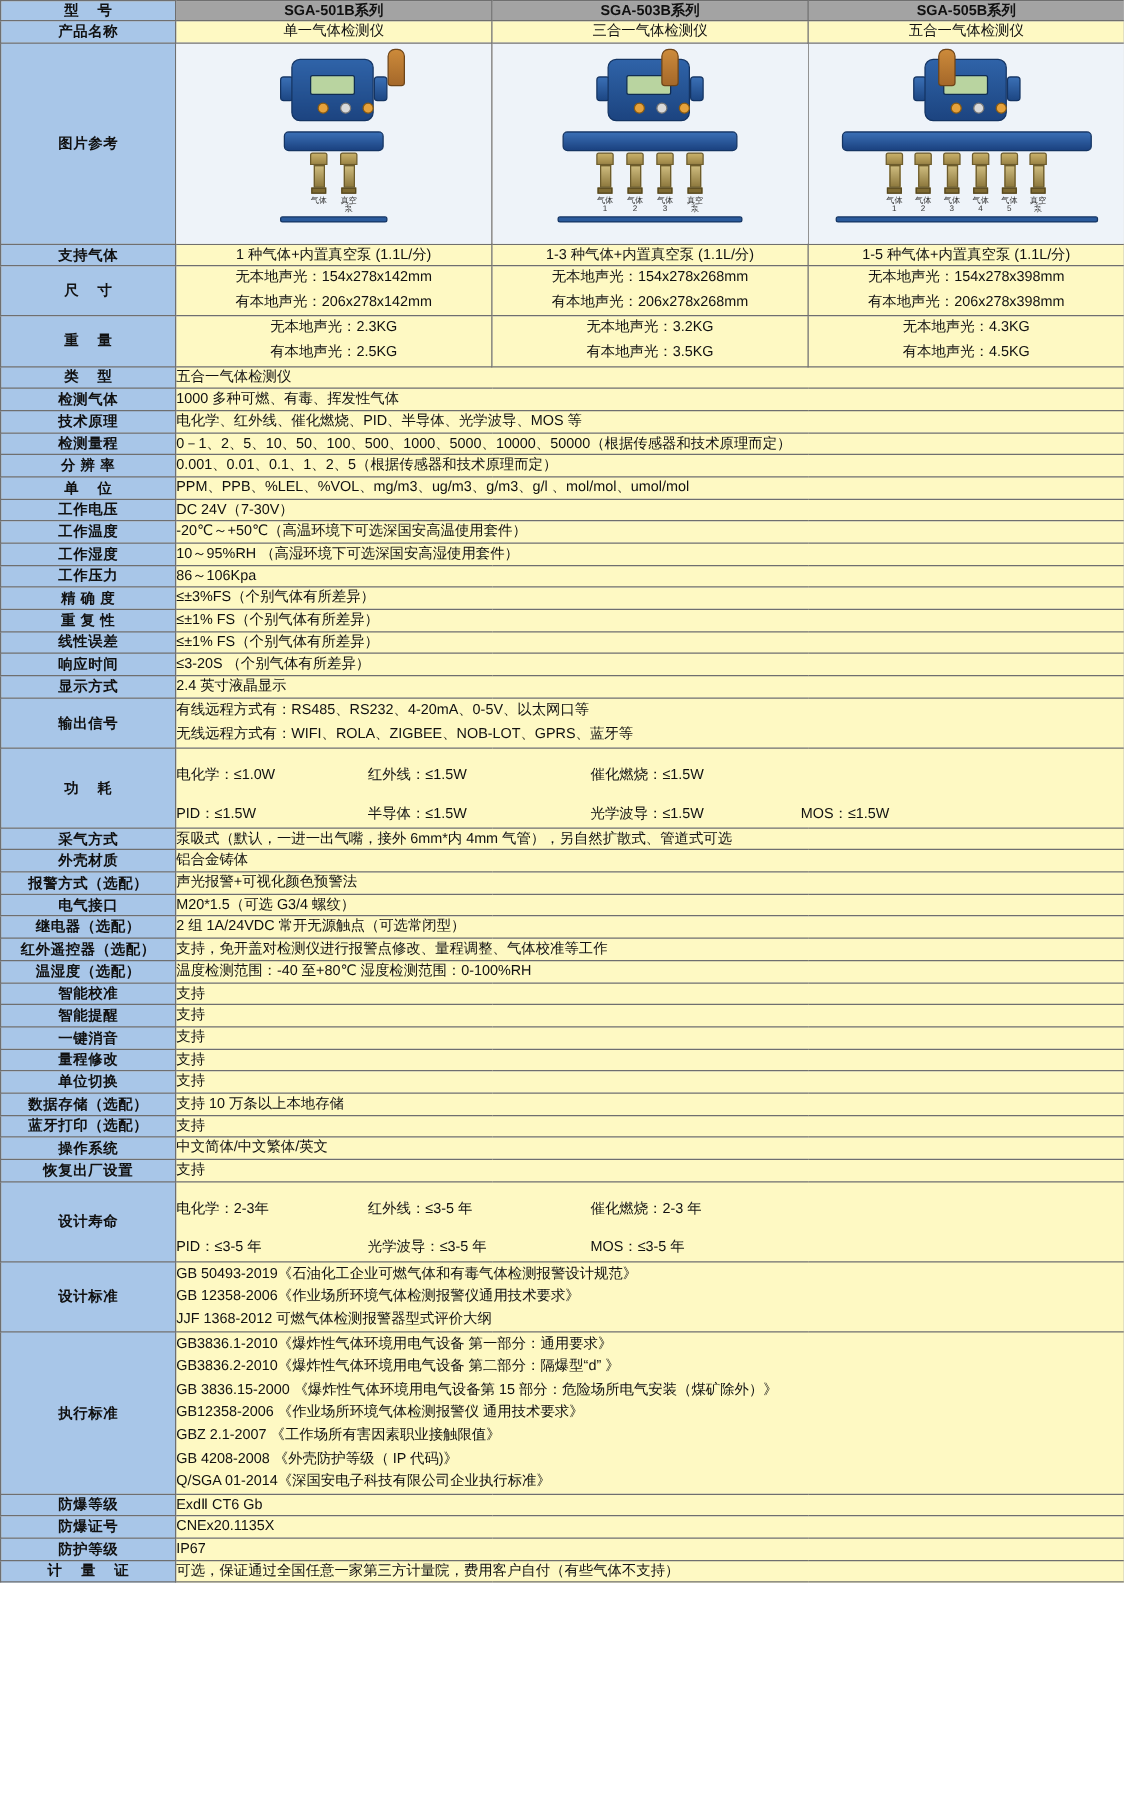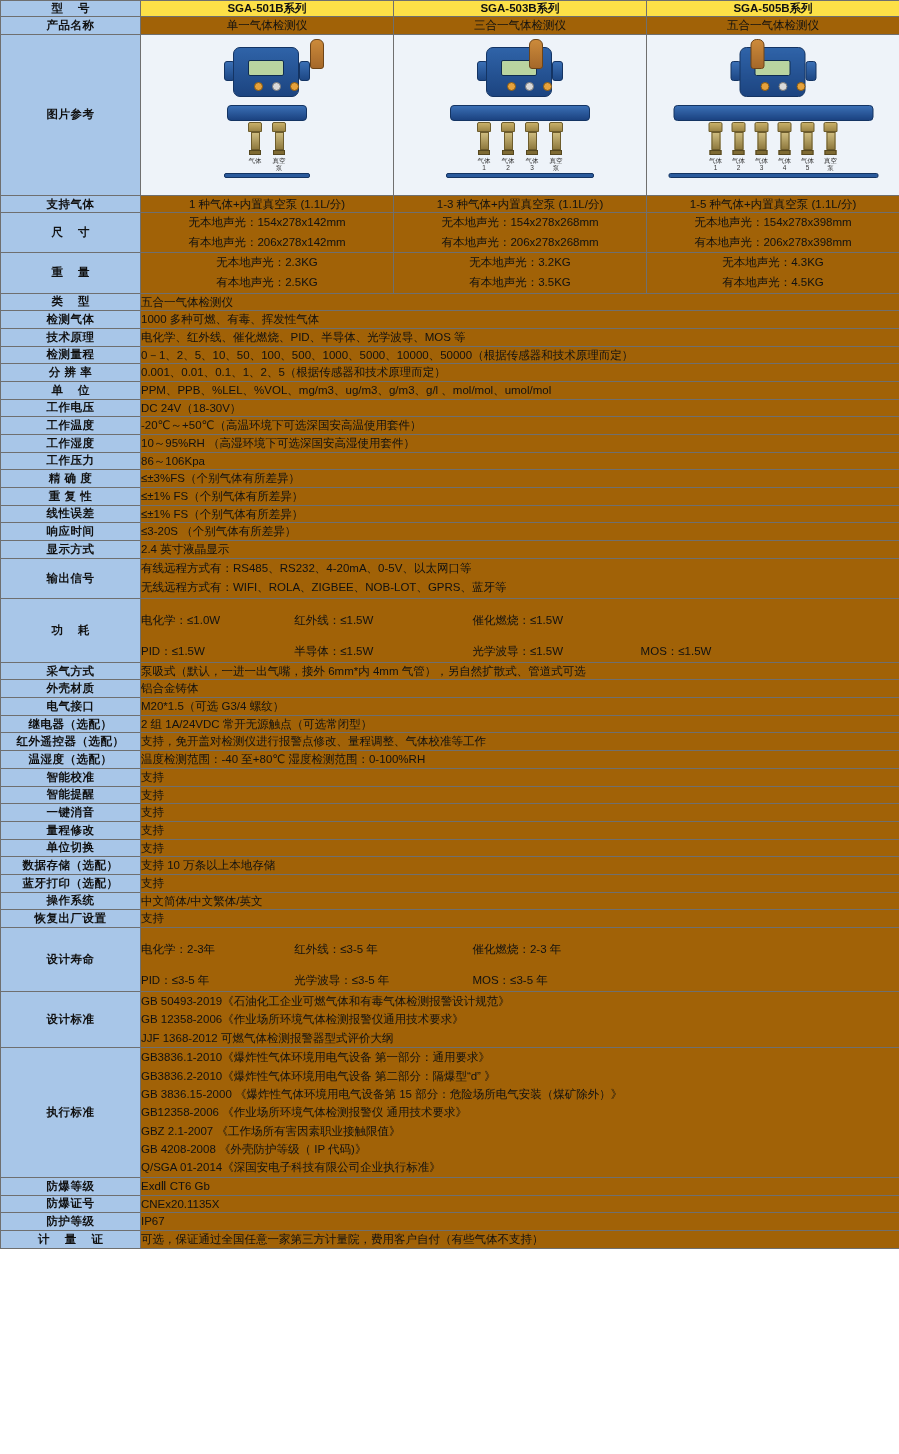--- a/index.html
+++ b/index.html
@@ -31,28 +31,28 @@
     text-align: center;
     font-weight: bold;
     font-size: 12.5px;
     color: #0b0b0b;
     letter-spacing: 0.5px;
     padding: 3px 2px;
     width: 140px;
   }
   .lbl.sp { letter-spacing: 6px; text-indent: 6px; }
   .val {
-    background: #a16207;
+    background: #fef9c3;
     padding: 4px 6px;
     line-height: 1.45;
     text-align: left;
   }
   .val.ctr { text-align: center; }
   .hdr {
-    background: #fde047;
+    background: #a3a3a3;
     text-align: center;
     font-weight: bold;
     font-size: 12.5px;
     padding: 4px 2px;
   }
   .two-line { line-height: 1.7; }
   .row-tight { line-height: 1.6; margin-left: 44px; }
 
   
   .c1 { width: 150px; display: inline-block; margin-top: 12px; }
@@ -389,21 +389,21 @@
       <td class="val" colspan="3">0.001、0.01、0.1、1、2、5（根据传感器和技术原理而定）</td>
     </tr>
 
     <tr>
       <td class="lbl sp">单  位</td>
       <td class="val" colspan="3">PPM、PPB、%LEL、%VOL、mg/m3、ug/m3、g/m3、g/l 、mol/mol、umol/mol</td>
     </tr>
 
     <tr>
       <td class="lbl">工作电压</td>
-      <td class="val" colspan="3">DC 24V（18-30V）</td>
+      <td class="val" colspan="3">DC 24V（7-30V）</td>
     </tr>
 
     <tr>
       <td class="lbl">工作温度</td>
       <td class="val" colspan="3">-20℃～+50℃（高温环境下可选深国安高温使用套件）</td>
     </tr>
 
     <tr>
       <td class="lbl">工作湿度</td>
       <td class="val" colspan="3">10～95%RH    （高湿环境下可选深国安高湿使用套件）</td>
@@ -467,20 +467,24 @@
     <tr>
       <td class="lbl">采气方式</td>
       <td class="val" colspan="3">泵吸式（默认，一进一出气嘴，接外 6mm*内 4mm 气管），另自然扩散式、管道式可选</td>
     </tr>
 
     <tr>
       <td class="lbl">外壳材质</td>
       <td class="val" colspan="3">铝合金铸体</td>
     </tr>
 
+    <tr>
+      <td class="lbl">报警方式（选配）</td>
+      <td class="val" colspan="3">声光报警+可视化颜色预警法</td>
+    </tr>
 
     <tr>
       <td class="lbl">电气接口</td>
       <td class="val" colspan="3">M20*1.5（可选 G3/4 螺纹）</td>
     </tr>
 
     <tr>
       <td class="lbl">继电器（选配）</td>
       <td class="val" colspan="3">2 组 1A/24VDC 常开无源触点（可选常闭型）</td>
     </tr>

